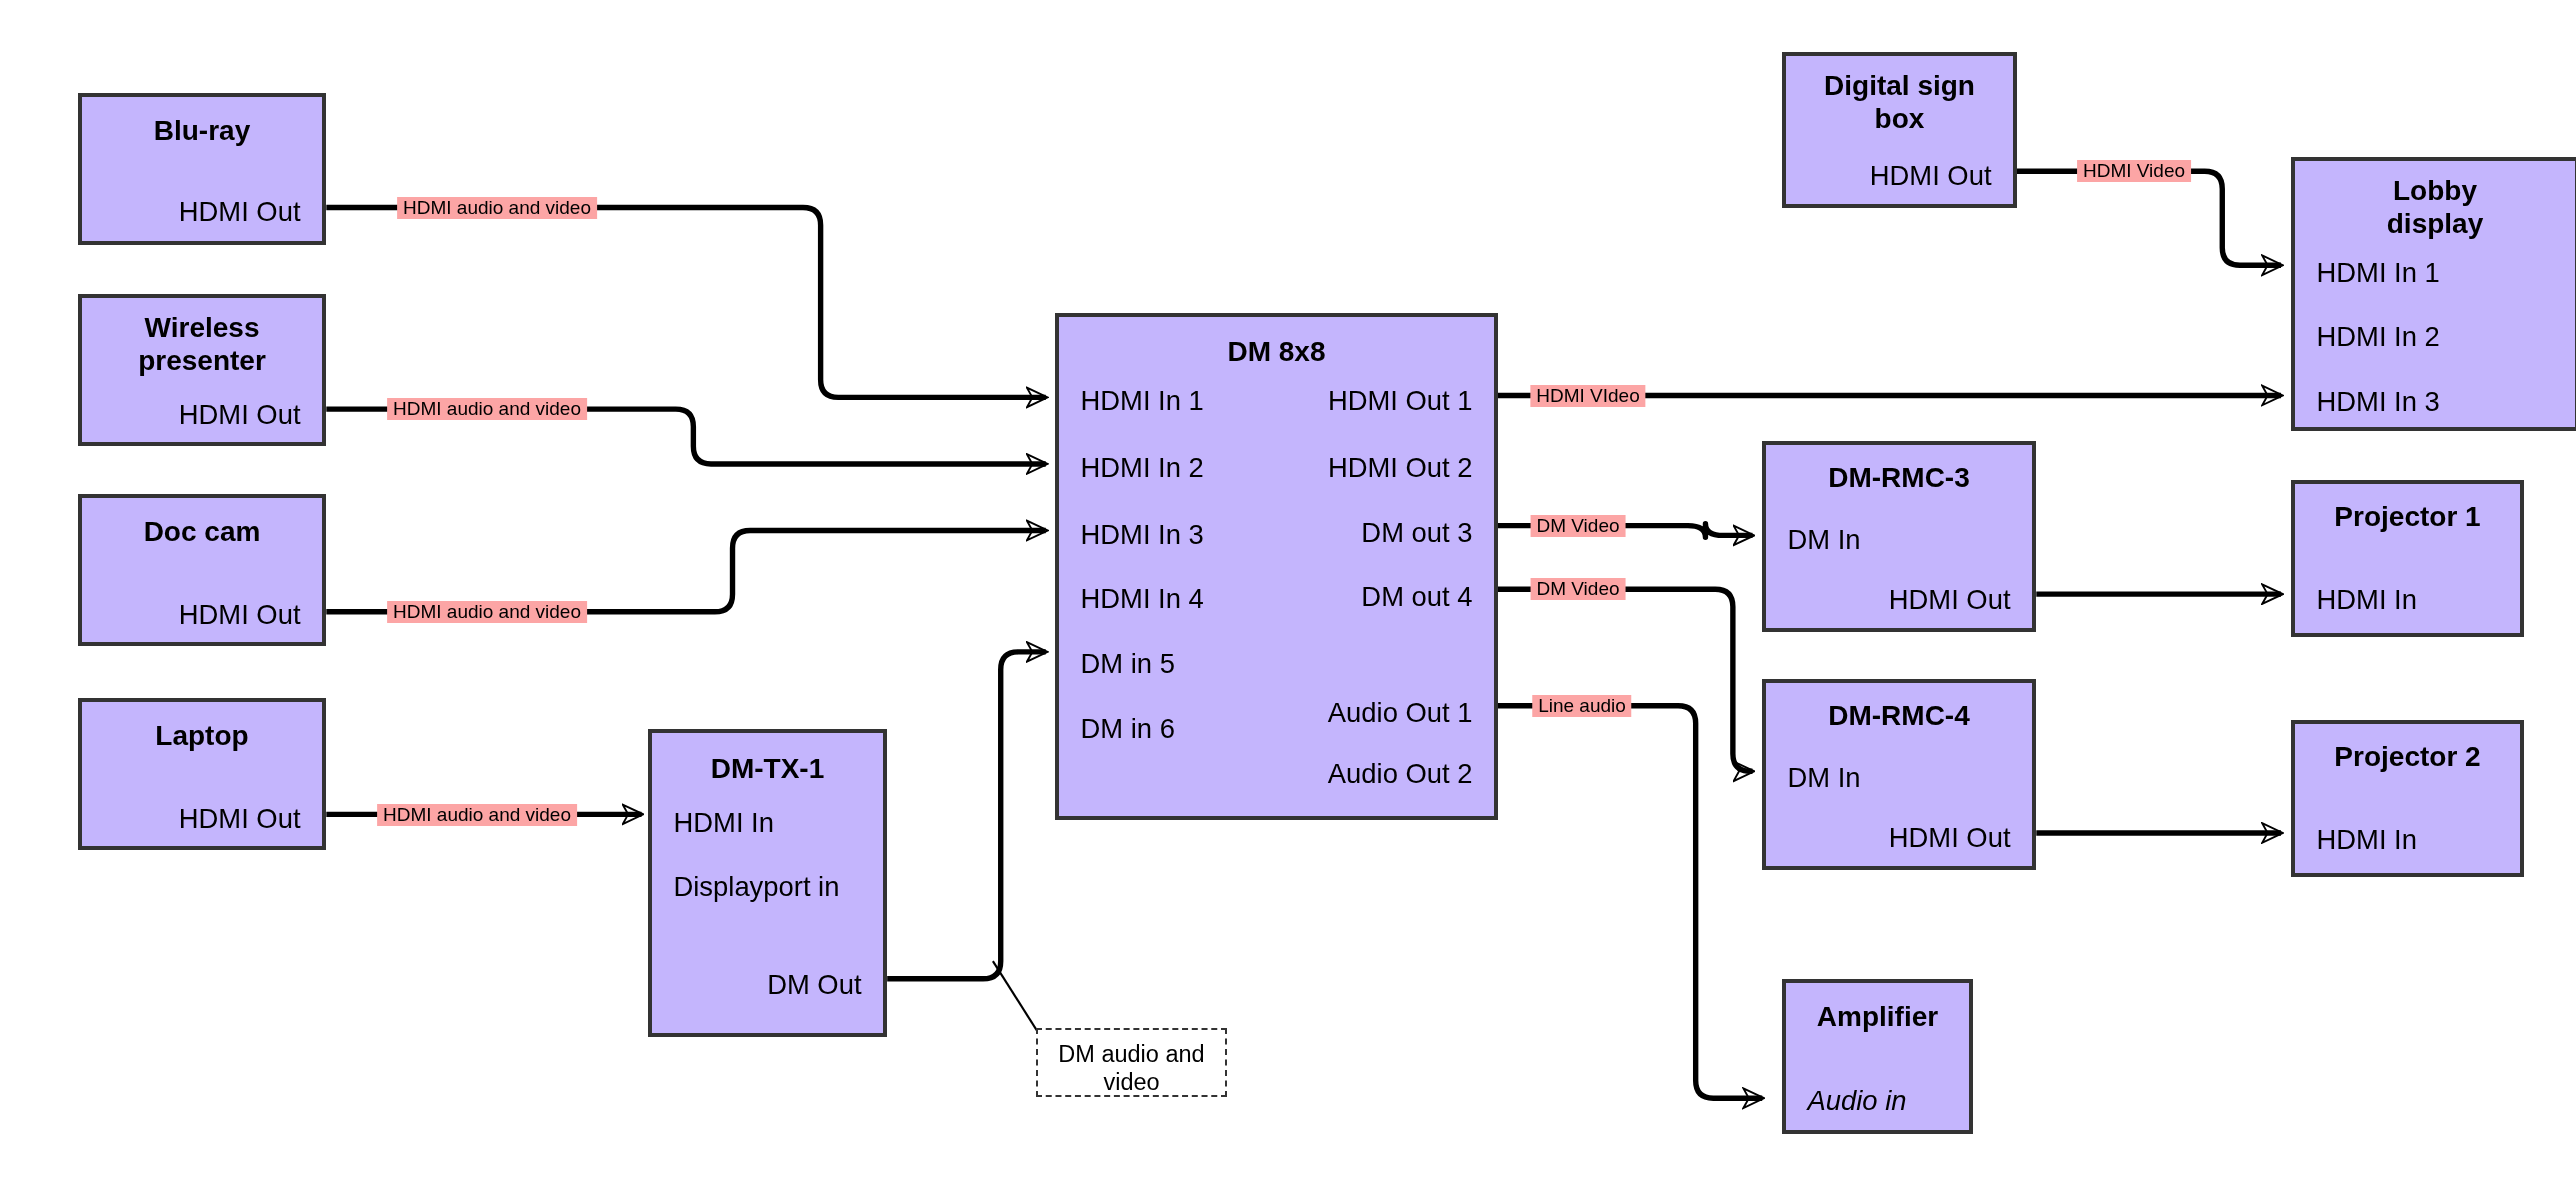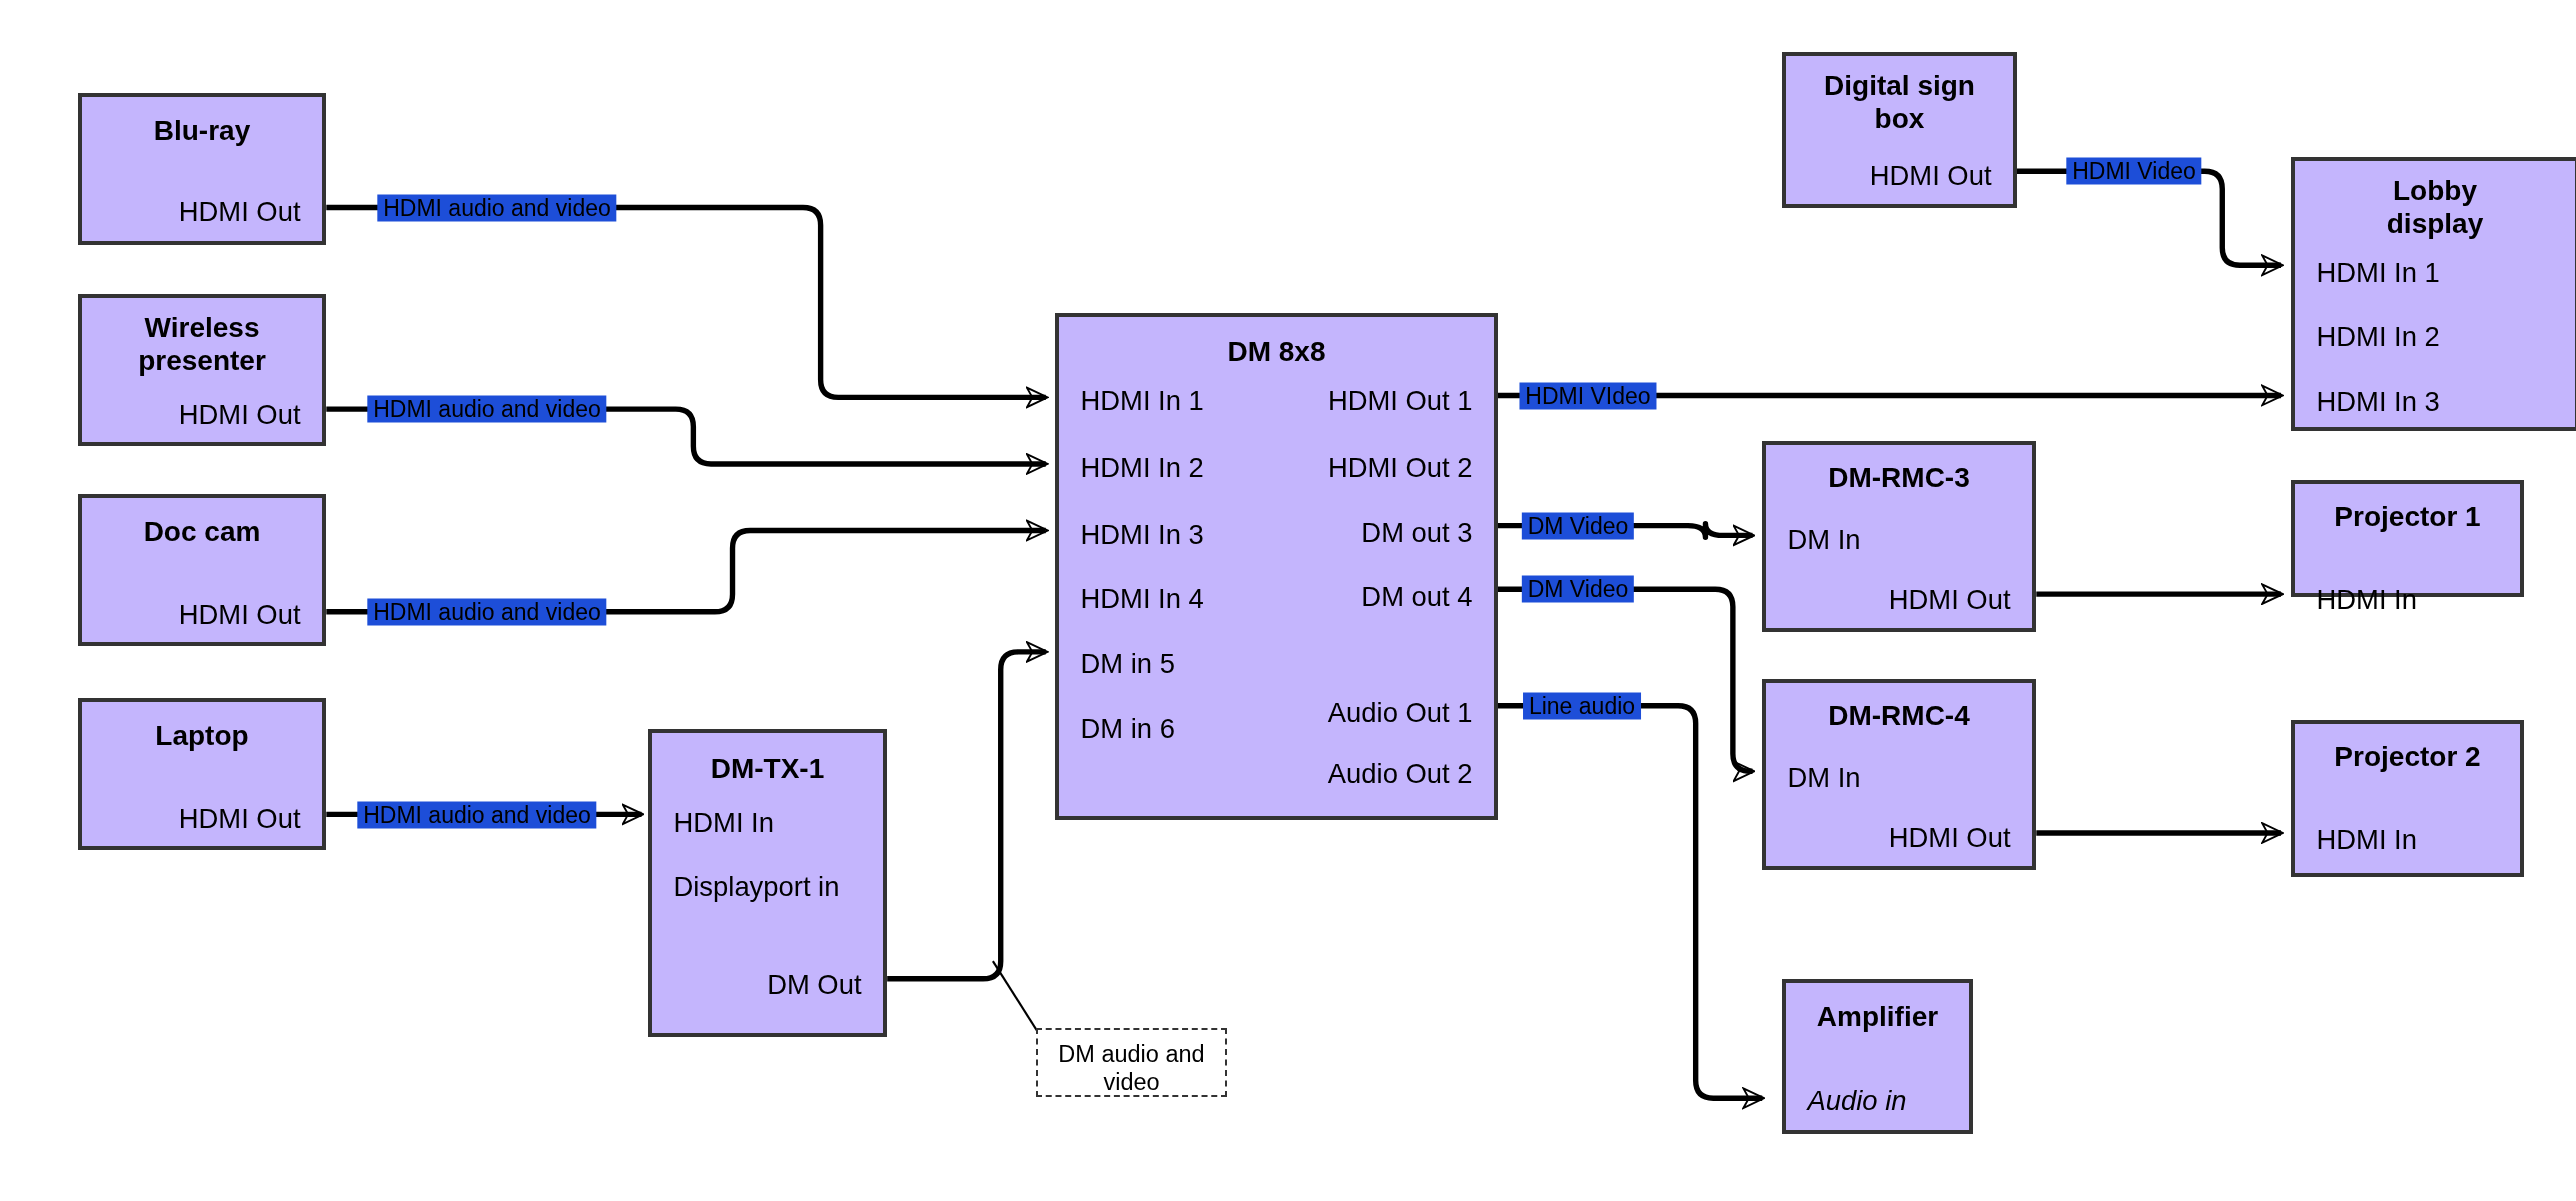--- a/index.html
+++ b/index.html
@@ -54,23 +54,23 @@
     font-size: 23.5px;
     color: #000000;
     text-align: center;
     line-height: 1.2;
     padding-top: 9.8px;
     z-index: 6;
   }
   
   .link-label {
     position: absolute;
-    font-size: 23px;
-    color: #000000;
-    background: #1d4ed8;
+    font-size: 19px;
+    color: #000000;
+    background: #fca5a5;
     white-space: nowrap;
     padding: 0 5.9px;
     transform: translate(-50%, -50%);
     z-index: 4;
   }
   
   #wires {
     position: absolute;
     left: 0;
     top: 0;
@@ -199,21 +199,21 @@
     <div class="port left" style="top:81px;">DM In</div>
     <div class="port right" style="top:141px;">HDMI Out</div>
   </div>
 
   <div class="box" style="left:1762px; top:679px; width:274px; height:191px;">
     <div class="box-title" style="top:16.6px;">DM-RMC-4</div>
     <div class="port left" style="top:81px;">DM In</div>
     <div class="port right" style="top:141px;">HDMI Out</div>
   </div>
 
-  <div class="box" style="left:2291px; top:480px; width:233px; height:117px;">
+  <div class="box" style="left:2291px; top:480px; width:233px; height:157px;">
     <div class="box-title" style="top:16.6px;">Projector 1</div>
     <div class="port left" style="top:102px;">HDMI In</div>
   </div>
 
   <div class="box" style="left:2291px; top:720px; width:233px; height:157px;">
     <div class="box-title" style="top:16.6px;">Projector 2</div>
     <div class="port left" style="top:102px;">HDMI In</div>
   </div>
 
   <div class="box" style="left:1782px; top:979px; width:191px; height:155px;">

